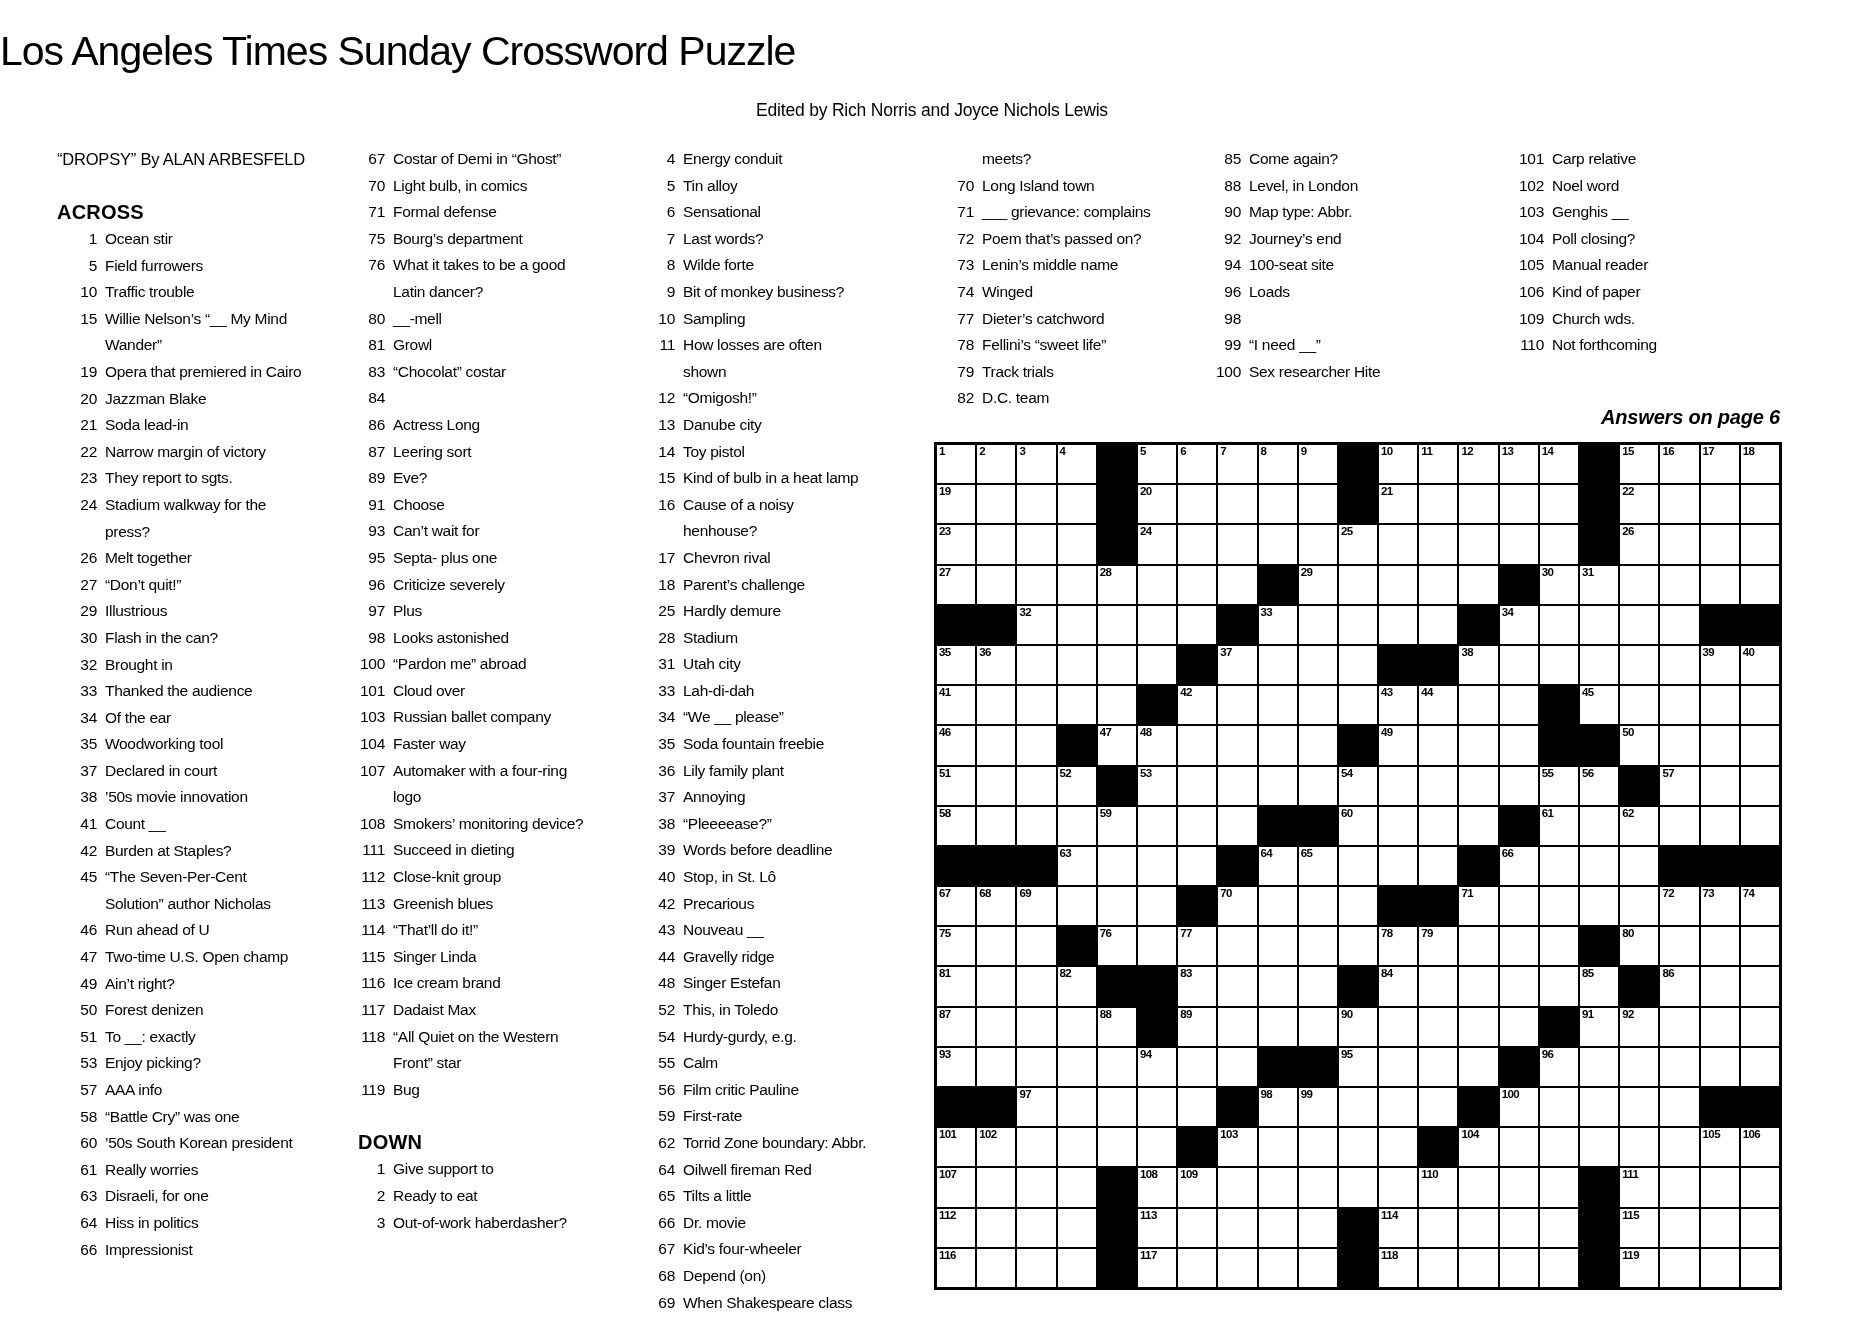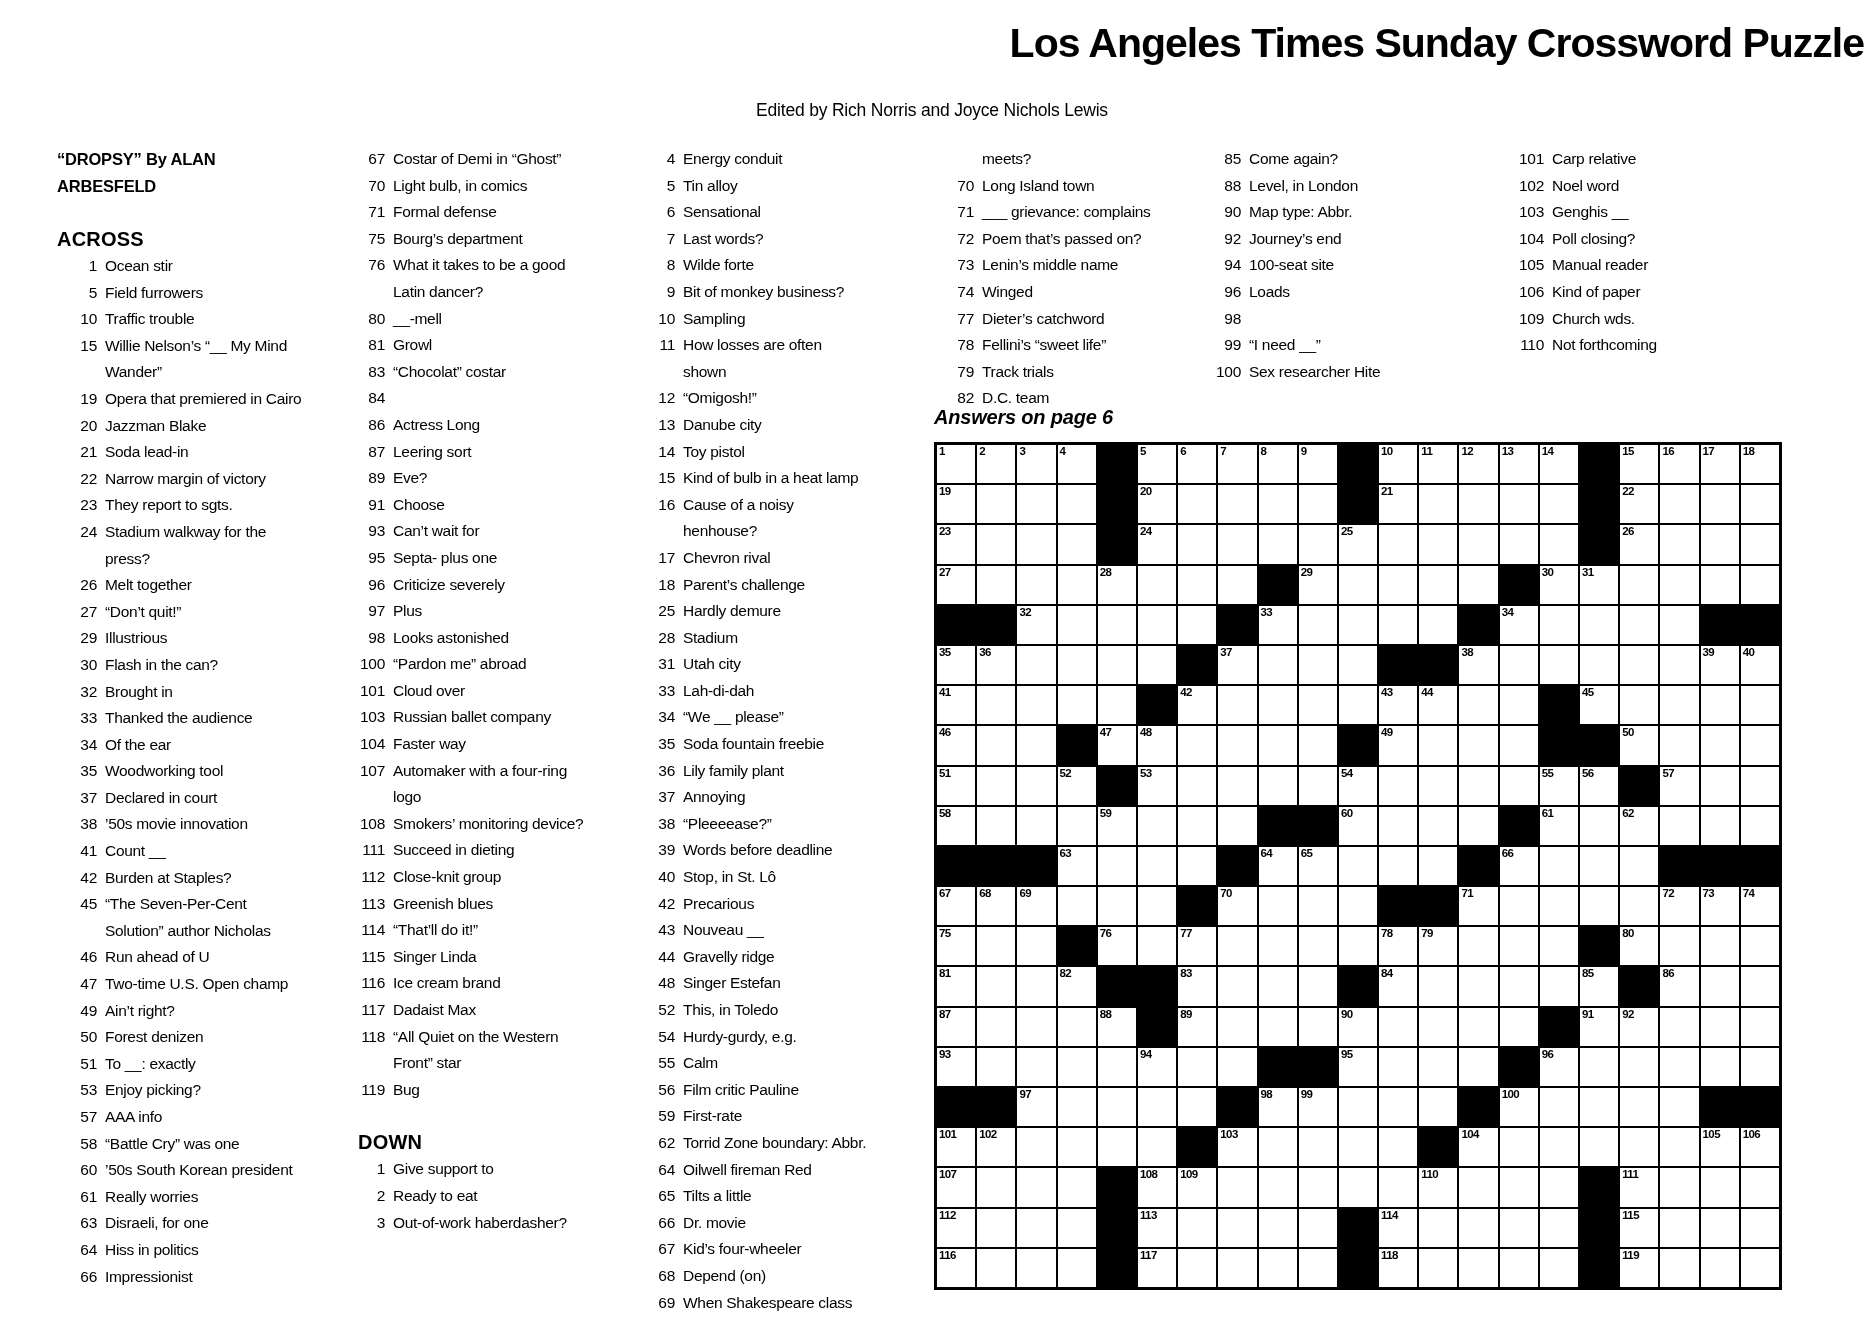--- a/index.html
+++ b/index.html
@@ -1,40 +1,40 @@
 <!DOCTYPE html>
 <html><head>
 <meta charset="utf-8">
 <style>
   html,body{margin:0;padding:0;background:#fff;}
   body{width:1864px;height:1342px;position:relative;overflow:hidden;
        font-family:"Liberation Sans",sans-serif;color:#000;}
   
-  #title{position:absolute;top:20px;left:0;width:100%;text-align:right;
-         font-size:41px;font-weight:700;letter-spacing:-1px;}
+  #title{position:absolute;top:28px;left:0;width:100%;text-align:left;
+         font-size:41px;font-weight:400;letter-spacing:-1px;}
   #subtitle{position:absolute;top:100px;left:0;width:100%;text-align:center;
          font-size:17.5px;letter-spacing:-0.2px;}
   
   .clue-col{position:absolute;top:146px;font-size:15.5px;letter-spacing:-0.3px;line-height:26.6px;}
   .c1{left:57px;width:248px;}
   .c2{left:358px;width:240px;}
   .c3{left:648px;width:220px;}
   .c4{left:930px;width:282px;}
   .c5{left:1212px;width:237px;}
   .c6{left:1498px;width:246px;}
-  .byline{font-weight:700;font-size:16.5px;letter-spacing:-0.2px;line-height:27px;}
+  .byline{font-weight:400;font-size:16.5px;letter-spacing:-0.2px;line-height:27px;}
   .sec{font-weight:700;font-size:20px;letter-spacing:0.2px;line-height:27px;}
   .gap{height:26px;}
   .clue{display:flex;align-items:flex-start;}
   .num{flex:0 0 auto;text-align:right;padding-right:8px;box-sizing:content-box;}
   .c1 .num{width:40px;} .c2 .num{width:27px;} .c3 .num{width:27px;}
   .c4 .num{width:44px;} .c5 .num{width:29px;} .c6 .num{width:46px;}
   .txt{flex:1 1 auto;}
   
-  #answers-note{position:absolute;top:406px;left:934px;width:846px;text-align:left;
+  #answers-note{position:absolute;top:406px;left:934px;width:846px;text-align:right;
          font-weight:700;font-style:italic;font-size:20px;letter-spacing:-0.2px;}
   
   #grid{position:absolute;left:934px;top:442px;border:2.5px solid #000;background:#000;
         display:grid;grid-template-columns:repeat(21,38.2px);grid-auto-rows:38.2px;
         gap:2px;padding:1px;}
   .cell{background:#fff;position:relative;}
   .cell.black{background:#000;}
   .cnum{position:absolute;top:0px;left:2px;font-size:11.5px;font-weight:700;
         letter-spacing:-0.6px;line-height:13px;}
 </style>

